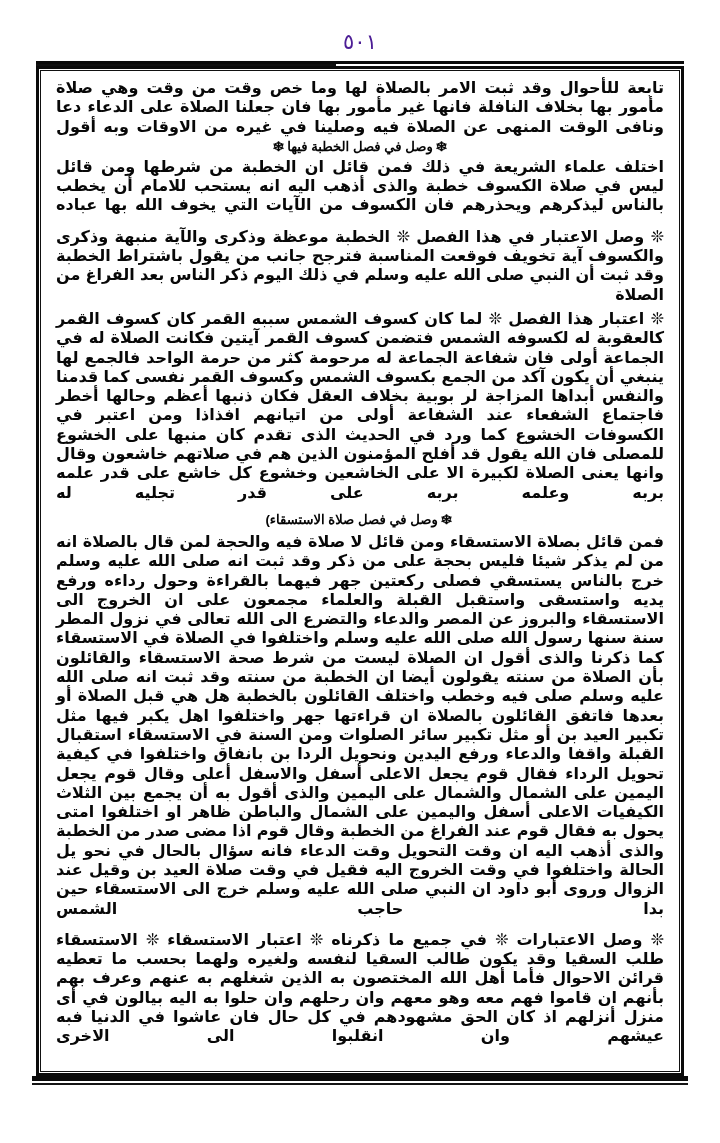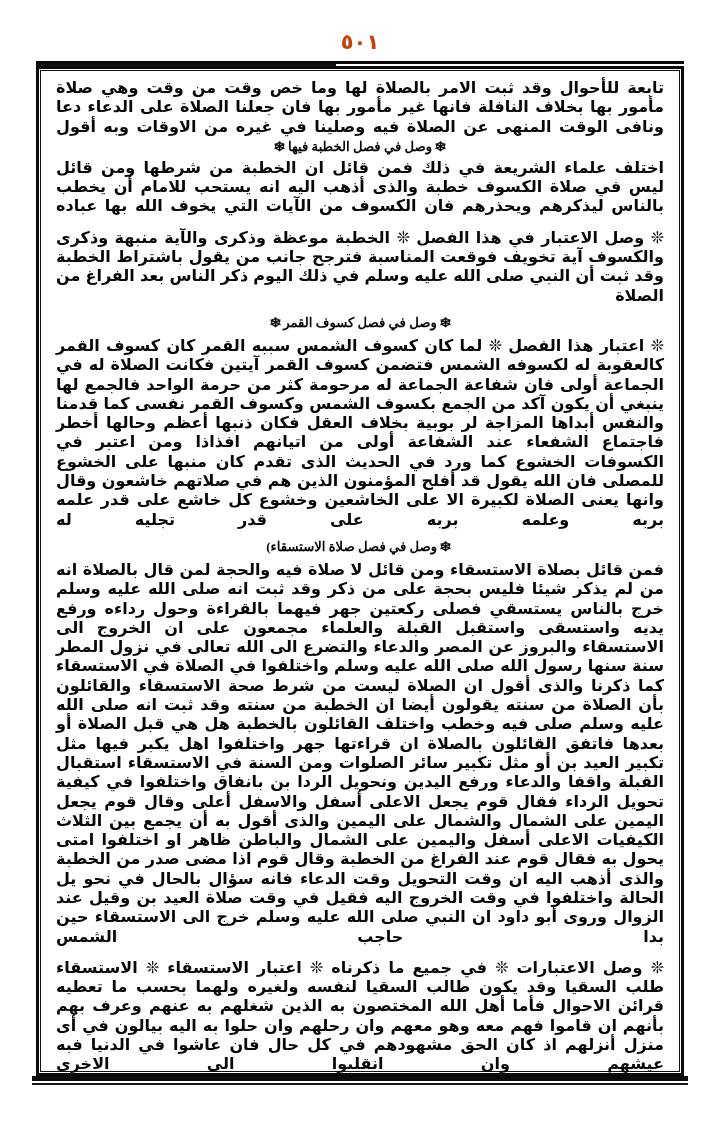--- a/index.html
+++ b/index.html
@@ -19,23 +19,23 @@
 
   
   #page-number {
     position: absolute;
     top: 30px;
     left: 0;
     width: 720px;
     text-align: center;
     font-family: "DejaVu Sans", sans-serif;
     font-size: 21px;
-    font-weight: 700;
+    font-weight: 400;
     letter-spacing: 1px;
-    color: #c2410c;
+    color: #4c1d95;
     direction: rtl;
   }
   
   #folio-rule {
     position: absolute;
     top: 61px;
     left: 36px;
     width: 648px;
     height: 3px;
     background: #0a0a0a;
@@ -109,21 +109,21 @@
     text-align: justify;
     text-align-last: justify;
     margin: 0 0 0 0;
     color: #080808;
     -webkit-font-smoothing: none;
   }
   .para + .para { margin-top: 12px; }
 
   
   .heading {
-    font-family: Liberation Serif, serif;
+    font-family: Liberation Sans, sans-serif;
     font-size: 13.2px;
     font-weight: 700;
     text-align: right;
     text-align-last: center;
     letter-spacing: -0.2px;
     margin: 5px 0 5px 0;
     color: #050505;
     direction: rtl;
   }
   .heading .orn {
@@ -154,23 +154,20 @@
   <div class="heading heading-tight">
     <span class="orn">❄</span><span>وصل في فصل الخطبة فيها</span><span class="orn">❄</span>
   </div>
 
   <p class="para">اختلف علماء الشريعة في ذلك فمن قائل ان الخطبة من شرطها ومن قائل ليس في صلاة الكسوف خطبة والذى أذهب اليه انه يستحب للامام أن يخطب بالناس ليذكرهم ويحذرهم فان الكسوف من الآيات التي يخوف الله بها عباده</p>
 
   <p class="para">❊ وصل الاعتبار في هذا الفصل ❊ الخطبة موعظة وذكرى والآية منبهة وذكرى والكسوف آية تخويف فوقعت المناسبة فترجح جانب من يقول باشتراط الخطبة وقد ثبت أن النبي صلى الله عليه وسلم في ذلك اليوم ذكر الناس بعد الفراغ من الصلاة</p>
 
   <div class="blank-gap-sm"></div>
 
-  <div class="heading">
-    <span class="orn">❄</span><span>وصل في فصل كسوف القمر</span><span class="orn">❄</span>
-  </div>
 
 
   <p class="para">❊ اعتبار هذا الفصل ❊ لما كان كسوف الشمس سببه القمر كان كسوف القمر كالعقوبة له لكسوفه الشمس فتضمن كسوف القمر آيتين فكانت الصلاة له في الجماعة أولى فان شفاعة الجماعة له مرحومة كثر من حرمة الواحد فالجمع لها ينبغي أن يكون آكد من الجمع بكسوف الشمس وكسوف القمر نفسى كما قدمنا والنفس أبداها المزاجة لر بوبية بخلاف العقل فكان ذنبها أعظم وحالها أخطر فاجتماع الشفعاء عند الشفاعة أولى من اتيانهم افذاذا ومن اعتبر في الكسوفات الخشوع كما ورد في الحديث الذى تقدم كان منبها على الخشوع للمصلى فان الله يقول قد أفلح المؤمنون الذين هم في صلاتهم خاشعون وقال وانها يعنى الصلاة لكبيرة الا على الخاشعين وخشوع كل خاشع على قدر علمه بربه وعلمه بربه على قدر تجليه له</p>
 
   <div class="blank-gap-sm"></div>
 
   <div class="heading">
     <span class="orn">❄</span><span>وصل في فصل صلاة الاستسقاء</span><span>)</span>
   </div>
 

